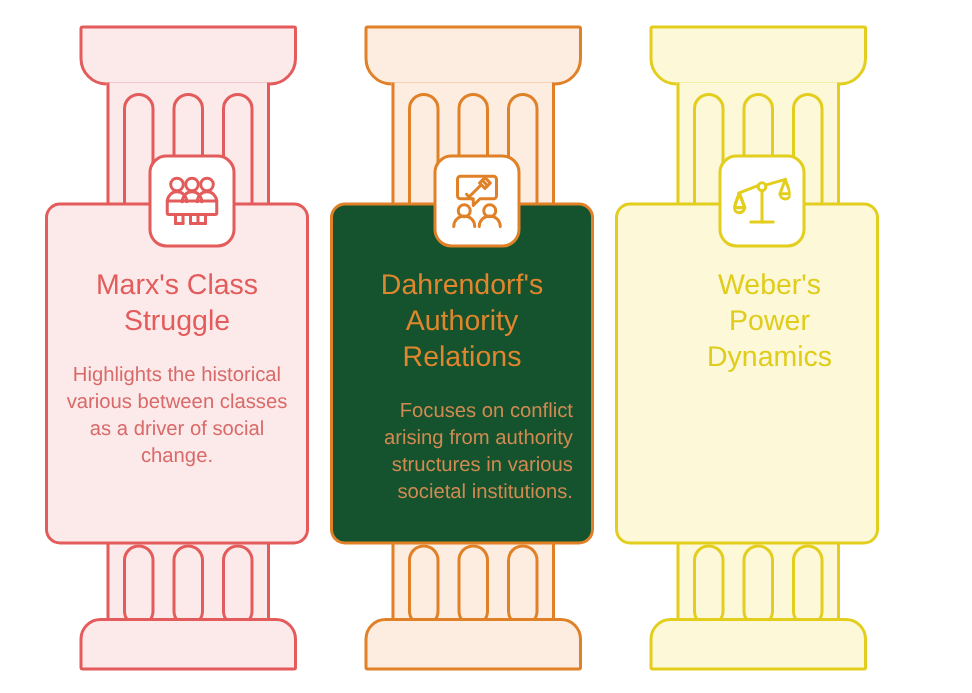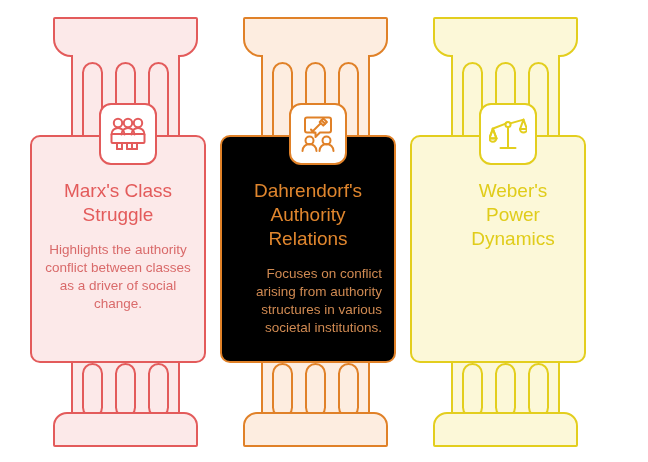--- a/index.html
+++ b/index.html
@@ -127,21 +127,21 @@
     <div class="flute flute-top f1" style="border-color: rgb(227, 91, 91); background: rgb(252, 233, 233);"></div>
     <div class="flute flute-top f2" style="border-color: rgb(227, 91, 91); background: rgb(252, 233, 233);"></div>
     <div class="flute flute-top f3" style="border-color: rgb(227, 91, 91); background: rgb(252, 233, 233);"></div>
     <div class="flute flute-bot f1" style="border-color: rgb(227, 91, 91); background: rgb(252, 233, 233);"></div>
     <div class="flute flute-bot f2" style="border-color: rgb(227, 91, 91); background: rgb(252, 233, 233);"></div>
     <div class="flute flute-bot f3" style="border-color: rgb(227, 91, 91); background: rgb(252, 233, 233);"></div>
     <div class="pedestal" style="border-color: rgb(227, 91, 91); background: rgb(252, 233, 233);"></div>
 
     <div class="card" style="border-color: rgb(227, 91, 91); background: rgb(252, 233, 233);">
       <h3 class="card-title" style="color: rgb(227, 91, 91);">Marx's Class Struggle</h3>
-      <p class="card-desc" style="color: rgb(217, 106, 106);">Highlights the authority conflict between classes as a driver of social change.</p>
+      <p class="card-desc" style="color: rgb(217, 106, 106);">Highlights the historical various between classes as a driver of social change.</p>
     </div>
 
     <div class="icon-badge" style="border-color: rgb(227, 91, 91);">
       <svg width="38" height="34" viewBox="0 0 38 34" fill="none" stroke="#E35B5B" stroke-width="2" stroke-linecap="round" stroke-linejoin="round">
         <circle cx="9" cy="6" r="4.2"></circle>
         <circle cx="19" cy="6" r="4.2"></circle>
         <circle cx="29" cy="6" r="4.2"></circle>
         <path d="M2.5 17.5c0-3.7 2.9-6.6 6.5-6.6s6.5 2.9 6.5 6.6"></path>
         <path d="M12.5 17.5c0-3.7 2.9-6.6 6.5-6.6s6.5 2.9 6.5 6.6"></path>
         <path d="M22.5 17.5c0-3.7 2.9-6.6 6.5-6.6s6.5 2.9 6.5 6.6"></path>
@@ -156,21 +156,21 @@
     <div class="capital" style="border-color: rgb(224, 129, 40); background: rgb(253, 237, 224);"></div>
     <div class="shaft" style="border-color: rgb(224, 129, 40); background: rgb(253, 237, 224);"></div>
     <div class="flute flute-top f1" style="border-color: rgb(224, 129, 40); background: rgb(253, 237, 224);"></div>
     <div class="flute flute-top f2" style="border-color: rgb(224, 129, 40); background: rgb(253, 237, 224);"></div>
     <div class="flute flute-top f3" style="border-color: rgb(224, 129, 40); background: rgb(253, 237, 224);"></div>
     <div class="flute flute-bot f1" style="border-color: rgb(224, 129, 40); background: rgb(253, 237, 224);"></div>
     <div class="flute flute-bot f2" style="border-color: rgb(224, 129, 40); background: rgb(253, 237, 224);"></div>
     <div class="flute flute-bot f3" style="border-color: rgb(224, 129, 40); background: rgb(253, 237, 224);"></div>
     <div class="pedestal" style="border-color: rgb(224, 129, 40); background: rgb(253, 237, 224);"></div>
 
-    <div class="card" style="border-color: rgb(224, 129, 40); background: #000000;">
+    <div class="card" style="border-color: rgb(224, 129, 40); background: #14532d;">
       <h3 class="card-title" style="color: rgb(224, 134, 46);">Dahrendorf's Authority Relations</h3>
       <p class="card-desc" style="color: rgb(208, 138, 82); text-align: right;">Focuses on conflict arising from authority structures in various societal institutions.</p>
     </div>
 
     <div class="icon-badge" style="border-color: rgb(224, 129, 40);">
       <svg width="38" height="36" viewBox="0 0 38 36" fill="none" stroke="#E08128" stroke-width="2" stroke-linecap="round" stroke-linejoin="round">
         <path d="M8 1.5h22a2 2 0 0 1 2 2v11a2 2 0 0 1-2 2H21l-4.5 4.5V16.5H8a2 2 0 0 1-2-2v-11a2 2 0 0 1 2-2z"></path>
         <path d="M22.5 4.2l3.6 3.6"></path>
         <path d="M24.3 2.4l3.6 3.6-3.6 3.6-3.6-3.6z"></path>
         <path d="M21.5 7.5L13 16"></path>

